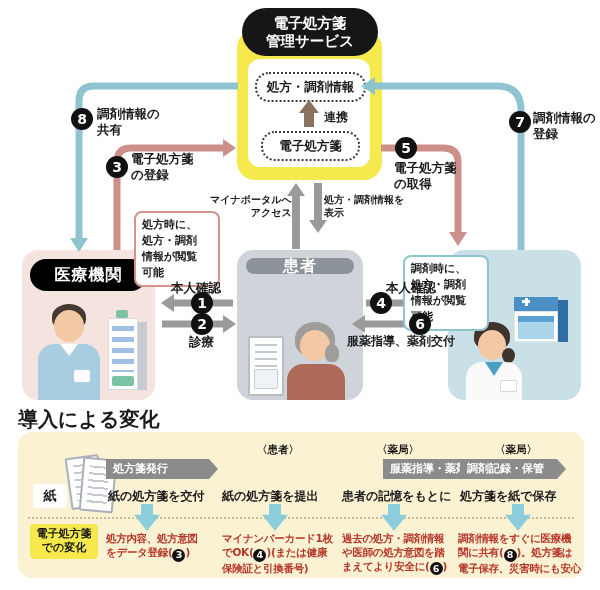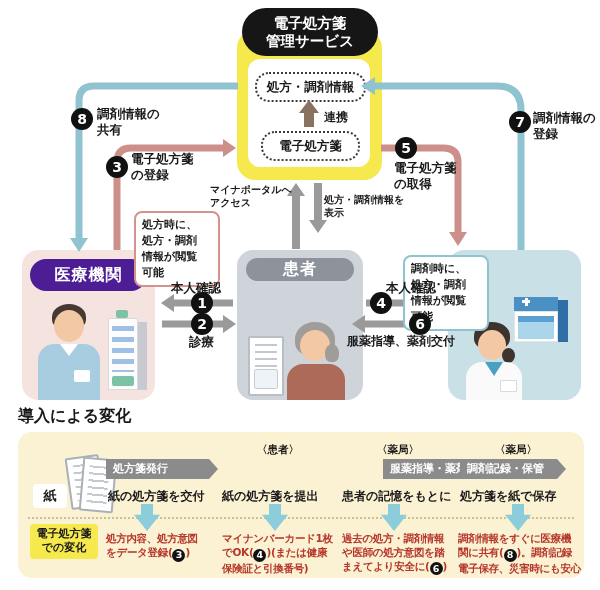--- a/index.html
+++ b/index.html
@@ -22,22 +22,22 @@
   .pill-rx{left:261px;top:131px;width:95px;height:26px;}
   .link-label{left:324px;top:109px;font-size:12px;font-weight:bold;z-index:4;}
 
   
   .entity{border-radius:16px;z-index:1;}
   .box-hospital{left:22px;top:250px;width:133px;height:150px;background:#f5e3e0;}
   .box-patient{left:237px;top:250px;width:126px;height:150px;background:#ced4d9;}
   .box-pharmacy{left:448px;top:250px;width:133px;height:150px;background:#c9e0e6;}
   .entity-pill{border-radius:16px;z-index:2;display:flex;align-items:center;justify-content:center;
     color:#fff;font-weight:bold;font-size:16px;letter-spacing:1px;}
-  .pill-hospital{left:30px;top:259px;width:117px;height:32px;background:#4c1d95;}
-  .pill-patient{left:246px;top:258px;width:108px;height:23px;background:#8c939b;}
+  .pill-hospital{left:30px;top:259px;width:117px;height:32px;background:#000000;}
+  .pill-patient{left:246px;top:258px;width:108px;height:16px;background:#8c939b;}
   .pill-pharmacy{left:456px;top:261px;width:117px;height:31px;background:#8cb9c3;}
 
   
   .note{background:#fff;border-radius:8px;padding:4px 6px;font-size:11px;font-weight:bold;
     line-height:1.45;z-index:3;}
   .note-left{left:134px;top:211px;width:70px;border:2px solid #d5918c;}
   .note-right{left:403px;top:215px;width:70px;border:2px solid #8fc3cf;margin-top:40px;}
 
   
   .step-label{font-size:12.5px;font-weight:bold;line-height:1.25;z-index:4;}
@@ -48,21 +48,21 @@
 
   svg.connectors{position:absolute;left:0;top:0;z-index:3;}
 
   
   .illu{z-index:2;}
   .head{position:absolute;border-radius:50%;background:#f2c9a4;}
   .hair{position:absolute;border-radius:50% 50% 40% 40%;}
   .torso{position:absolute;border-radius:16px 16px 0 0;}
 
   
-  .bottom-title{left:18px;top:406px;font-size:16px;font-weight:bold;}
+  .bottom-title{left:18px;top:406px;font-size:20px;font-weight:bold;}
   .panel{left:18px;top:432px;width:566px;height:146px;background:#fbf1d3;border-radius:14px;z-index:0;}
   .dotted-sep{left:28px;top:517px;width:546px;border-top:2px dotted #cdbd92;z-index:1;}
   .paper-tag{left:33px;top:484px;width:34px;height:24px;background:#fff;border-radius:4px;z-index:1;
     display:flex;align-items:center;justify-content:center;font-size:13px;font-weight:bold;}
   .digital-tag{left:30px;top:524px;width:68px;background:#f5e94d;border-radius:4px;z-index:1;
     padding:3px 0;text-align:center;font-size:11px;font-weight:bold;line-height:1.3;}
   .col-header{top:443px;width:112px;text-align:center;font-size:10.5px;font-weight:bold;z-index:1;}
   .banner{top:459px;height:20px;background:#8b8b8b;color:#fff;font-size:11px;font-weight:bold;
     line-height:20px;padding-left:7px;box-sizing:border-box;z-index:1;
     clip-path:polygon(0 0,calc(100% - 9px) 0,100% 50%,calc(100% - 9px) 100%,0 100%);}
@@ -203,21 +203,21 @@
   <div class="abs step-label pre" style="left:131px;top:151px;">電子処方箋
 の登録</div>
   <div class="abs step-label pre" style="left:394px;top:160px;">電子処方箋
 の取得</div>
   <div class="abs step-label pre" style="left:533px;top:110px;">調剤情報の
 登録</div>
   <div class="abs step-label" style="left:171px;top:280px;">本人確認</div>
   <div class="abs step-label" style="left:189px;top:334px;">診療</div>
   <div class="abs step-label" style="left:386px;top:280px;">本人確認</div>
   <div class="abs step-label" style="left:347px;top:334px;font-size:12px;">服薬指導、薬剤交付</div>
-  <div class="abs small-label pre" style="left:210px;top:184px;">マイナポータルへ
+  <div class="abs small-label pre" style="left:210px;top:194px;text-align:right;">マイナポータルへ
 アクセス</div>
   <div class="abs small-label pre" style="left:324px;top:194px;">処方・調剤情報を
 表示</div>
 
   <div class="abs bottom-title">導入による変化</div>
   <div class="abs panel"></div>
   <div class="abs dotted-sep"></div>
 
   <div class="abs paper-tag">紙</div>
   <div class="abs illu" style="left:66px;top:452px;width:50px;height:66px;z-index:1;">
@@ -250,16 +250,16 @@
   <div class="abs down-arrow" style="left:381px;"></div>
   <div class="abs digital-cell" style="left:342px;width:122px;"><span>過去の処方・調剤情報
 や医師の処方意図を踏
 まえてより安全に(</span><span class="badge">6</span><span>)</span></div>
 
   <div class="abs col-header" style="left:460px;">〈薬局〉</div>
   <div class="abs banner" style="left:460px;width:106px;">調剤記録・保管</div>
   <div class="abs paper-cell" style="left:460px;">処方箋を紙で保存</div>
   <div class="abs down-arrow" style="left:505px;"></div>
   <div class="abs digital-cell" style="left:458px;width:126px;"><span>調剤情報をすぐに医療機
-関に共有(</span><span class="badge">8</span><span>)。調剤記録
+関に共有(</span><span class="badge">8</span><span>)。処方箋は
 電子保存、災害時にも安心</span></div>
 
 </div>
 
 </body></html>

